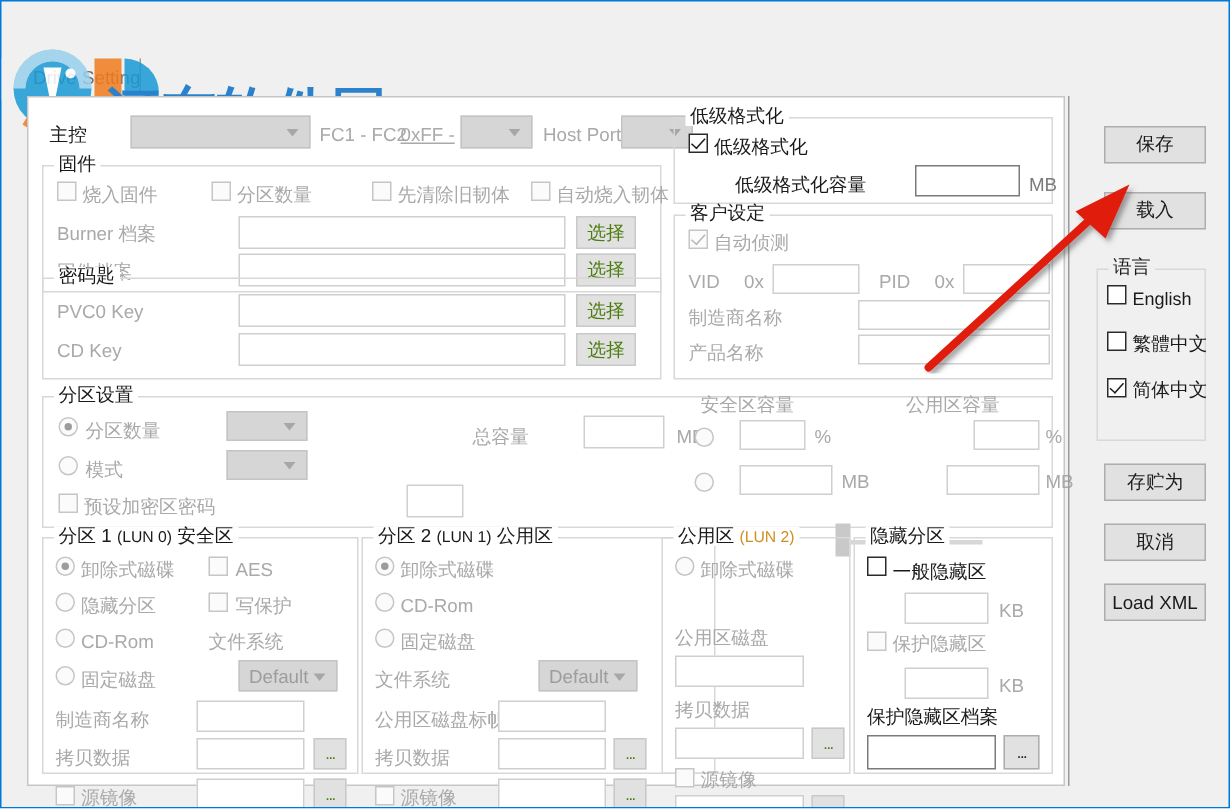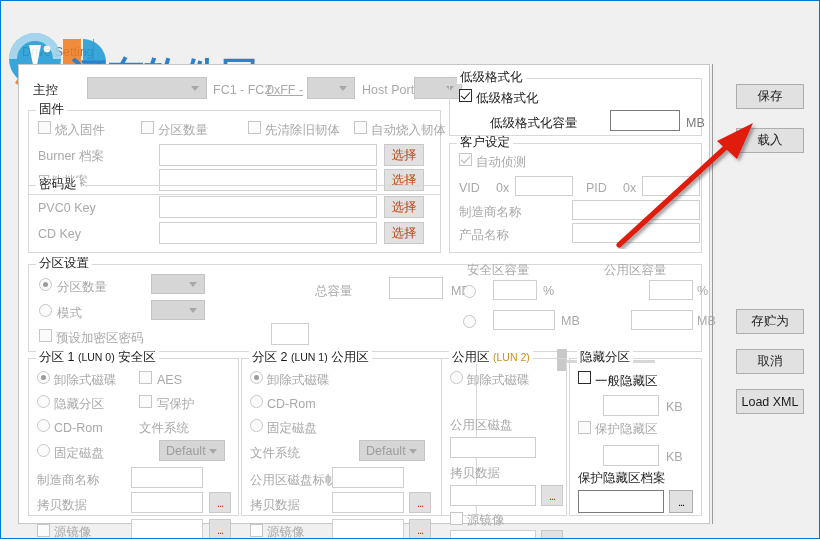--- a/index.html
+++ b/index.html
@@ -142,21 +142,21 @@
     border: 1px solid #cfcfcf;
     background: #ffffff;
   }
   .tb.on { border-color: #7a7a7a; }
 
   .btn {
     position: absolute;
     box-sizing: border-box;
     background: #e1e1e1;
     border: 1px solid #c9c9c9;
-    color: #c2410c;
+    color: #4d7c0f;
     font-size: 12.5px;
     display: flex; align-items: center; justify-content: center;
     white-space: nowrap;
   }
   .btn.on { background: #e1e1e1; border-color: #adadad; color: #1a1a1a; }
   .btn.small { font-size: 11px; letter-spacing: -1px; }
 
   .cb {
     position: absolute;
     width: 13px; height: 13px;
@@ -496,20 +496,31 @@
     </div>
 
   </div>
 
   <div id="vsep"></div>
 
   <div id="right-rail">
     <div class="btn on" style="left:17px; top:20px; width:68px; height:25px;">保存</div>
     <div class="btn on" style="left:17px; top:64px; width:68px; height:25px;">载入</div>
 
+    <div class="grp" style="left:12px; top:115px; width:73px; height:115px; background:#f0f0f0;">
+      <span class="cap on" style="background:#f0f0f0;">语言</span>
+      <div class="cb on" style="left:6px; top:10px;"></div>
+      <span class="lbl on" style="left:23px; top:13px; font-size:12px;">English</span>
+
+      <div class="cb on" style="left:6px; top:41px;"></div>
+      <span class="lbl on" style="left:23px; top:43px;">繁體中文</span>
+
+      <div class="cb on checked" style="left:6px; top:72px;"></div>
+      <span class="lbl on" style="left:23px; top:74px;">简体中文</span>
+    </div>
 
     <div class="btn on" style="left:17px; top:245px; width:68px; height:25px;">存贮为</div>
     <div class="btn on" style="left:17px; top:285px; width:68px; height:25px;">取消</div>
     <div class="btn on" style="left:17px; top:325px; width:68px; height:25px;">Load XML</div>
   </div>
 
   <div id="annot-arrow">
     <svg width="160" height="128" viewBox="0 0 160 128">
       <defs>
         <filter id="sh" x="-30%" y="-30%" width="180%" height="180%">

